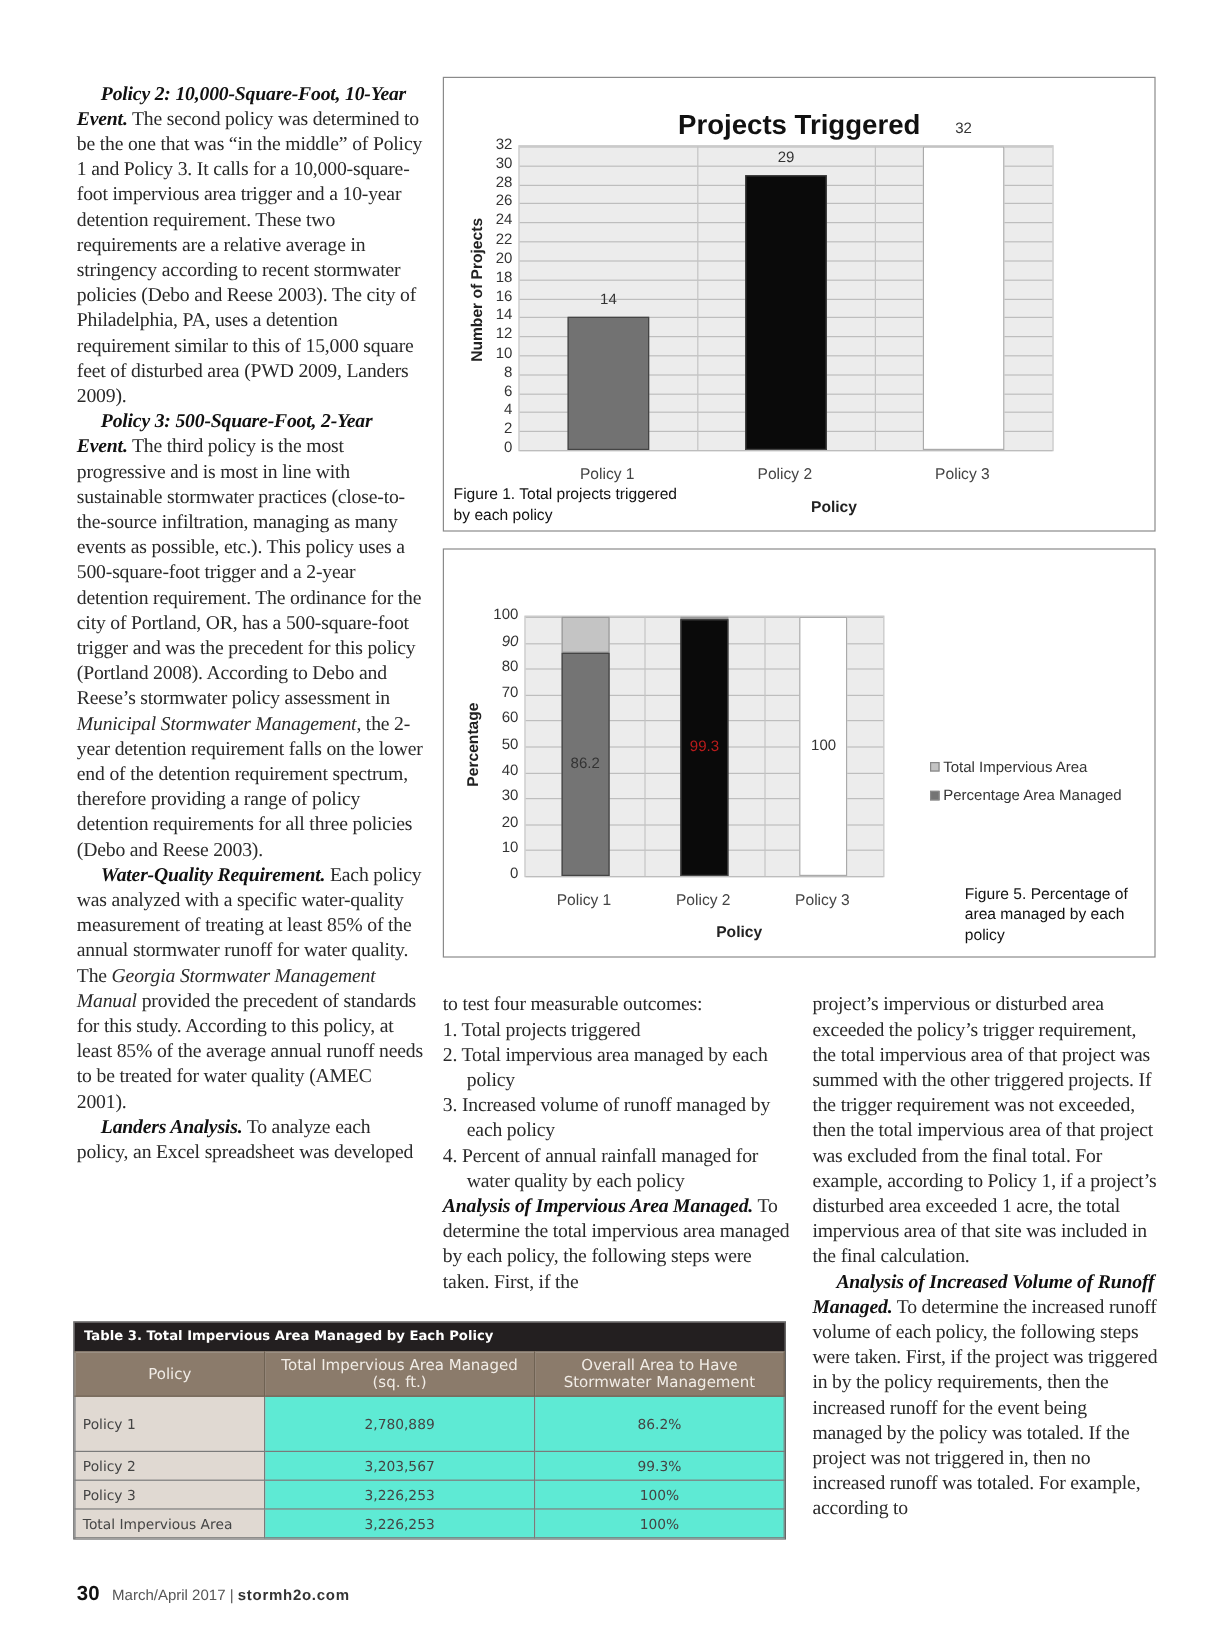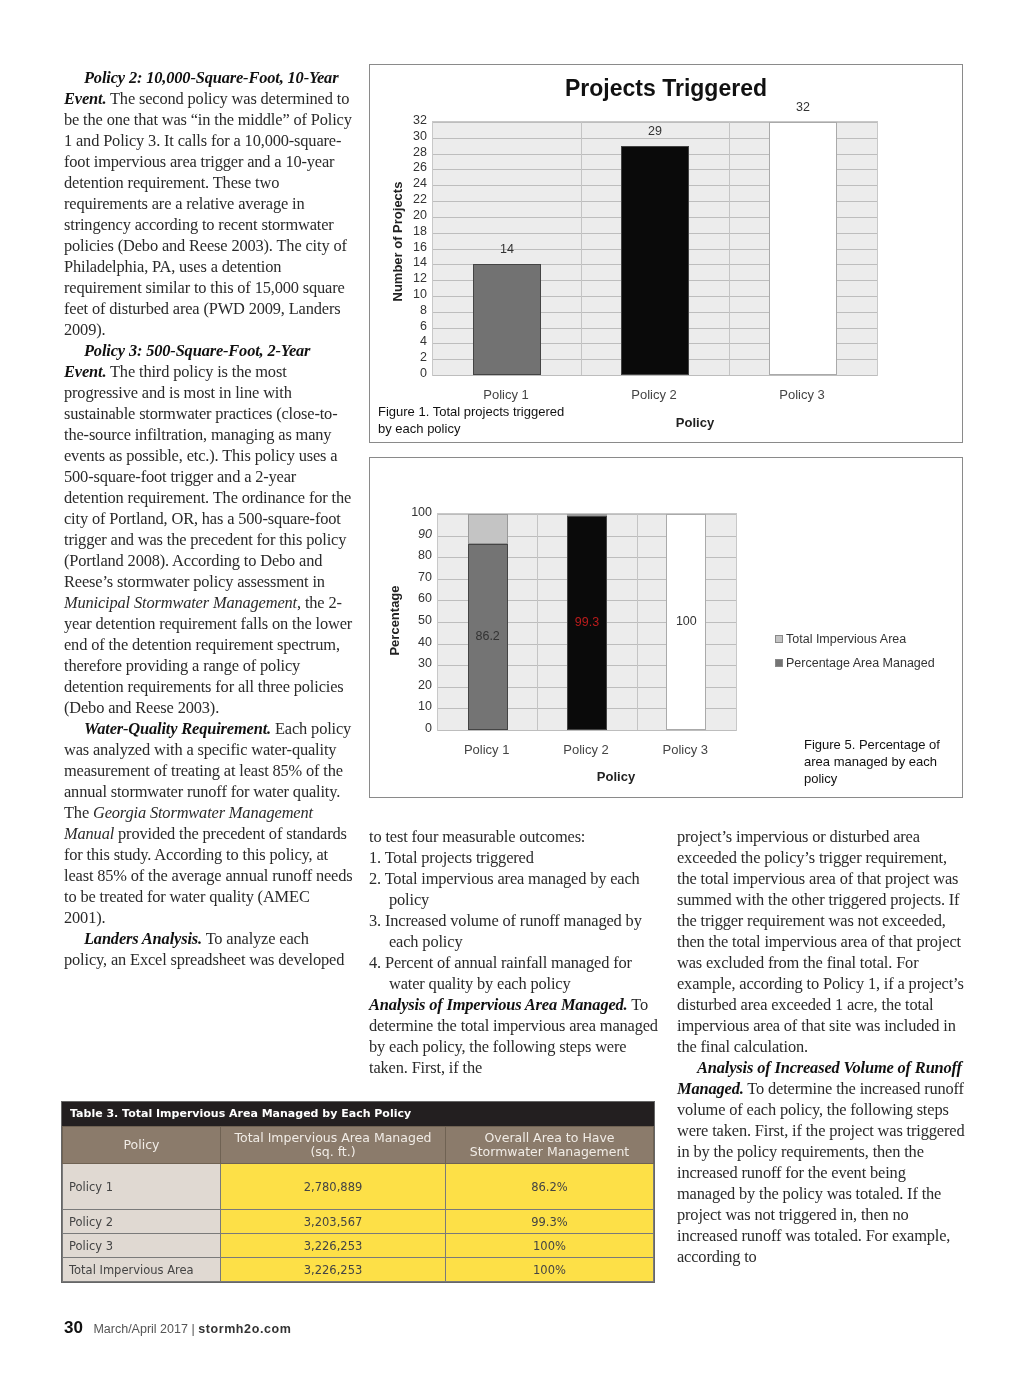--- a/index.html
+++ b/index.html
@@ -36,41 +36,41 @@
     .caption { position: absolute; font-size: 13px; line-height: 17px; color: #111; }
 
     .legend { position: absolute; font-size: 12.5px; color: #333; line-height: 24px; }
     .legend .sw { display: inline-block; width: 8px; height: 8px; margin-right: 3px; vertical-align: 0px; border: 1px solid #888; }
 
     
     #table3 { position: absolute; left: 61px; top: 1101px; width: 594px; border: 1px solid #666; font-family: "DejaVu Sans", "Liberation Sans", sans-serif; }
     #table3 .tcap { background: #231f20; color: #fff; font-size: 11px; font-weight: bold; padding: 5px 8px; height: 24px; }
     #table3 table { width: 100%; border-collapse: collapse; font-size: 11px; }
     #table3 th { background: #8b7b6b; color: #f1ece6; font-weight: normal; font-size: 12.5px; line-height: 14px; border: 1px solid #6f6253; padding: 2px 4px; height: 37px; text-align: center; }
-    #table3 td { border: 1px solid #7a7a7a; color: #444; font-size: 11.5px; padding: 0 6px; text-align: center; background: #fde047; }
+    #table3 td { border: 1px solid #7a7a7a; color: #444; font-size: 11.5px; padding: 0 6px; text-align: center; background: #5eead4; }
     #table3 td.first { text-align: left; background: #e0d9d2; color: #444; }
     #table3 tr.tall td { height: 46px; }
     #table3 tr.row td { height: 24px; }
 
     #footer { position: absolute; left: 64px; top: 1318px; font-family: "Liberation Sans", "DejaVu Sans", sans-serif; font-size: 12.5px; color: #555; }
     #footer .pg { font-weight: bold; font-size: 17px; color: #111; margin-right: 7px; }
     #footer .site { font-weight: bold; color: #333; letter-spacing: 0.6px; }
   </style>
 </head>
 <body>
 
 <div id="col1" class="col">
   <p class="ind"><b class="h">Policy 2: 10,000-Square-Foot, 10-Year Event.</b><span> The second policy was determined to be the one that was “in the middle” of Policy 1 and Policy 3. It calls for a 10,000-square-foot impervious area trigger and a 10-year detention requirement. These two requirements are a relative average in stringency according to recent stormwater policies (Debo and Reese 2003). The city of Philadelphia, PA, uses a detention requirement similar to this of 15,000 square feet of disturbed area (PWD 2009, Landers 2009).</span></p>
   <p class="ind"><b class="h">Policy 3: 500-Square-Foot, 2-Year Event.</b><span> The third policy is the most progressive and is most in line with sustainable stormwater practices (close-to-the-source infiltration, managing as many events as possible, etc.). This policy uses a 500-square-foot trigger and a 2-year detention requirement. The ordinance for the city of Portland, OR, has a 500-square-foot trigger and was the precedent for this policy (Portland 2008). According to Debo and Reese’s stormwater policy assessment in </span><i>Municipal Stormwater Management</i><span>, the 2-year detention requirement falls on the lower end of the detention requirement spectrum, therefore providing a range of policy detention requirements for all three policies (Debo and Reese 2003).</span></p>
   <p class="ind"><b class="h">Water-Quality Requirement.</b><span> Each policy was analyzed with a specific water-quality measurement of treating at least 85% of the annual stormwater runoff for water quality. The </span><i>Georgia Stormwater Management Manual</i><span> provided the precedent of standards for this study. According to this policy, at least 85% of the average annual runoff needs to be treated for water quality (AMEC 2001).</span></p>
   <p class="ind"><b class="h">Landers Analysis.</b><span> To analyze each policy, an Excel spreadsheet was developed</span></p>
 </div>
 
 <div id="fig1" class="figure">
-  <div class="chart-title" style="top:10px;">Projects Triggered</div>
+  <div class="chart-title" style="top:26px;">Projects Triggered</div>
   <div class="ylabel" style="left:-28px; top:174px; width:110px;">Number of Projects</div>
   <div id="fig1-yticks">
       <div class="ytick" style="left: 29px; top: 301px;">0</div>
       <div class="ytick" style="left: 29px; top: 285.188px;">2</div>
       <div class="ytick" style="left: 29px; top: 269.375px;">4</div>
       <div class="ytick" style="left: 29px; top: 253.562px;">6</div>
       <div class="ytick" style="left: 29px; top: 237.75px;">8</div>
       <div class="ytick" style="left: 29px; top: 221.938px;">10</div>
       <div class="ytick" style="left: 29px; top: 206.125px;">12</div>
       <div class="ytick" style="left: 29px; top: 190.312px;">14</div>

